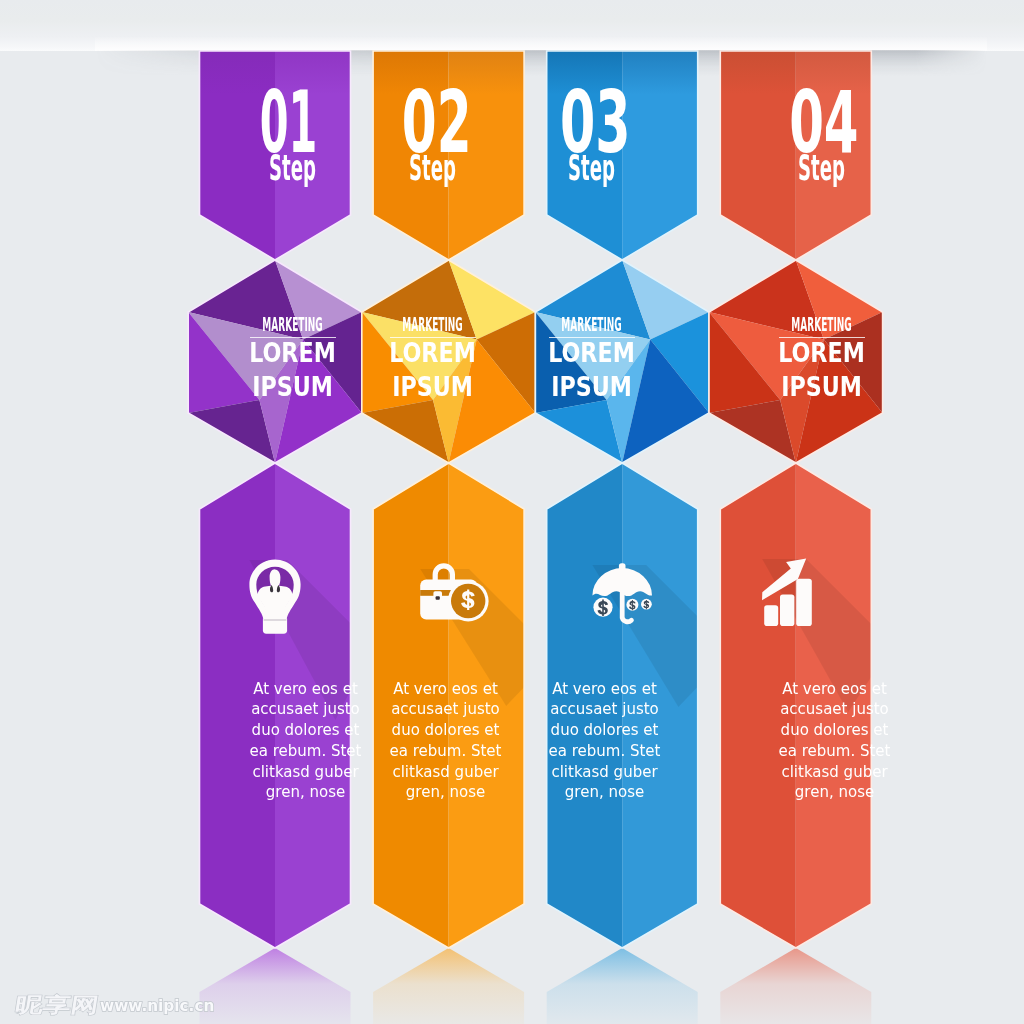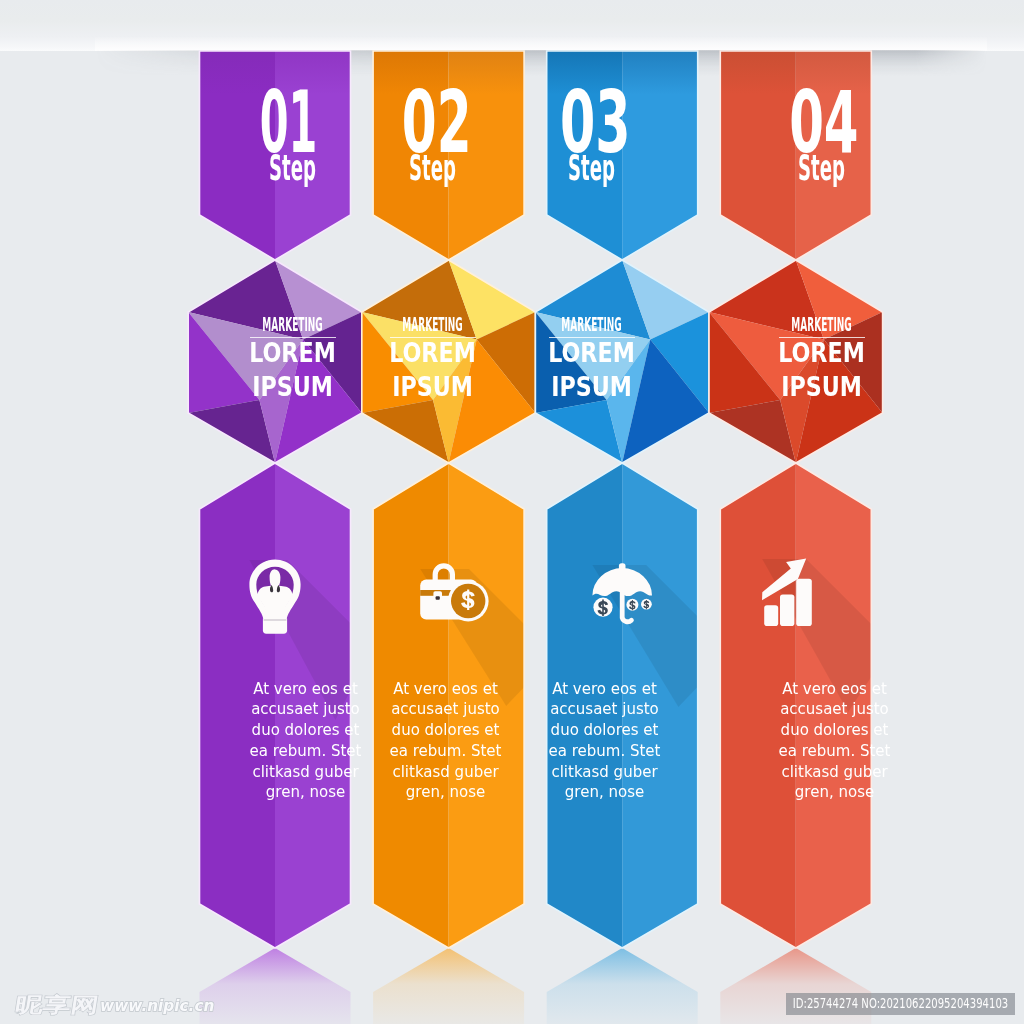--- a/index.html
+++ b/index.html
@@ -40,41 +40,38 @@
   font-weight:bold;font-size:26px;line-height:26px;
   transform:scaleX(0.95);transform-origin:50% 0;}
 .body{position:absolute;top:678.5px;left:0;width:151px;text-align:center;
   font-size:15px;line-height:20.8px;margin-left:13px;}
 .body span{display:block;}
 .wmlogo{position:absolute;z-index:4;left:17px;top:994px;font-size:26px;line-height:26px;
   font-weight:bold;color:#f4f5f8;white-space:nowrap;
   -webkit-text-stroke:1.4px #c3c8ce;paint-order:stroke fill;
   transform:skewX(-9deg) scale(1.07,0.80);transform-origin:0 0;}
 .wmsite{position:absolute;z-index:4;left:100px;top:999px;font-size:15.3px;line-height:15px;
-  font-weight:bold;font-style:italic;color:#f8f9fb;white-space:nowrap;
+  font-weight:bold;color:#f8f9fb;white-space:nowrap;
   -webkit-text-stroke:1.6px #c3c8ce;paint-order:stroke fill;}
 .wmid{position:absolute;z-index:4;left:786px;top:992.5px;width:229px;height:22px;
   background:rgba(126,131,137,.62);}
 .wmid span{display:block;position:absolute;left:-60px;top:3.6px;width:349px;
   text-align:center;font-size:14px;line-height:14px;color:#fdfdfd;white-space:nowrap;
   font-family:"DejaVu Sans Condensed","DejaVu Sans",sans-serif;
   transform:scaleX(0.80);transform-origin:50% 0;}
 </style>
 </head>
 <body>
 
 <div id="stage">
 <div class="topstrip"></div>
 <div class="striphi"></div>
 <div class="stripshadow"></div>
 <div class="wmlogo">昵享网</div>
 <div class="wmsite">www.nipic.cn</div>
-<div class="wmid">
-      <span>ID:25744274 NO:20210622095204394103</span>
-    </div>
 <svg class="art" width="1024" height="1024" viewBox="0 0 1024 1024" xmlns="http://www.w3.org/2000/svg">
       <defs>
         <linearGradient id="reflgrad0" x1="0" y1="948.000000" x2="0" y2="1038.000000" gradientUnits="userSpaceOnUse">
           <stop offset="0" stop-color="#a53ddb" stop-opacity="0.62"></stop>
           <stop offset="0.40" stop-color="#a53ddb" stop-opacity="0.16"></stop>
           <stop offset="1" stop-color="#a53ddb" stop-opacity="0"></stop>
         </linearGradient>
         <clipPath id="lowclip0">
           <polygon points="275.00,463.00 350.50,509.00 350.50,904.00 275.00,948.00 199.50,904.00 199.50,509.00"></polygon>
         </clipPath>

